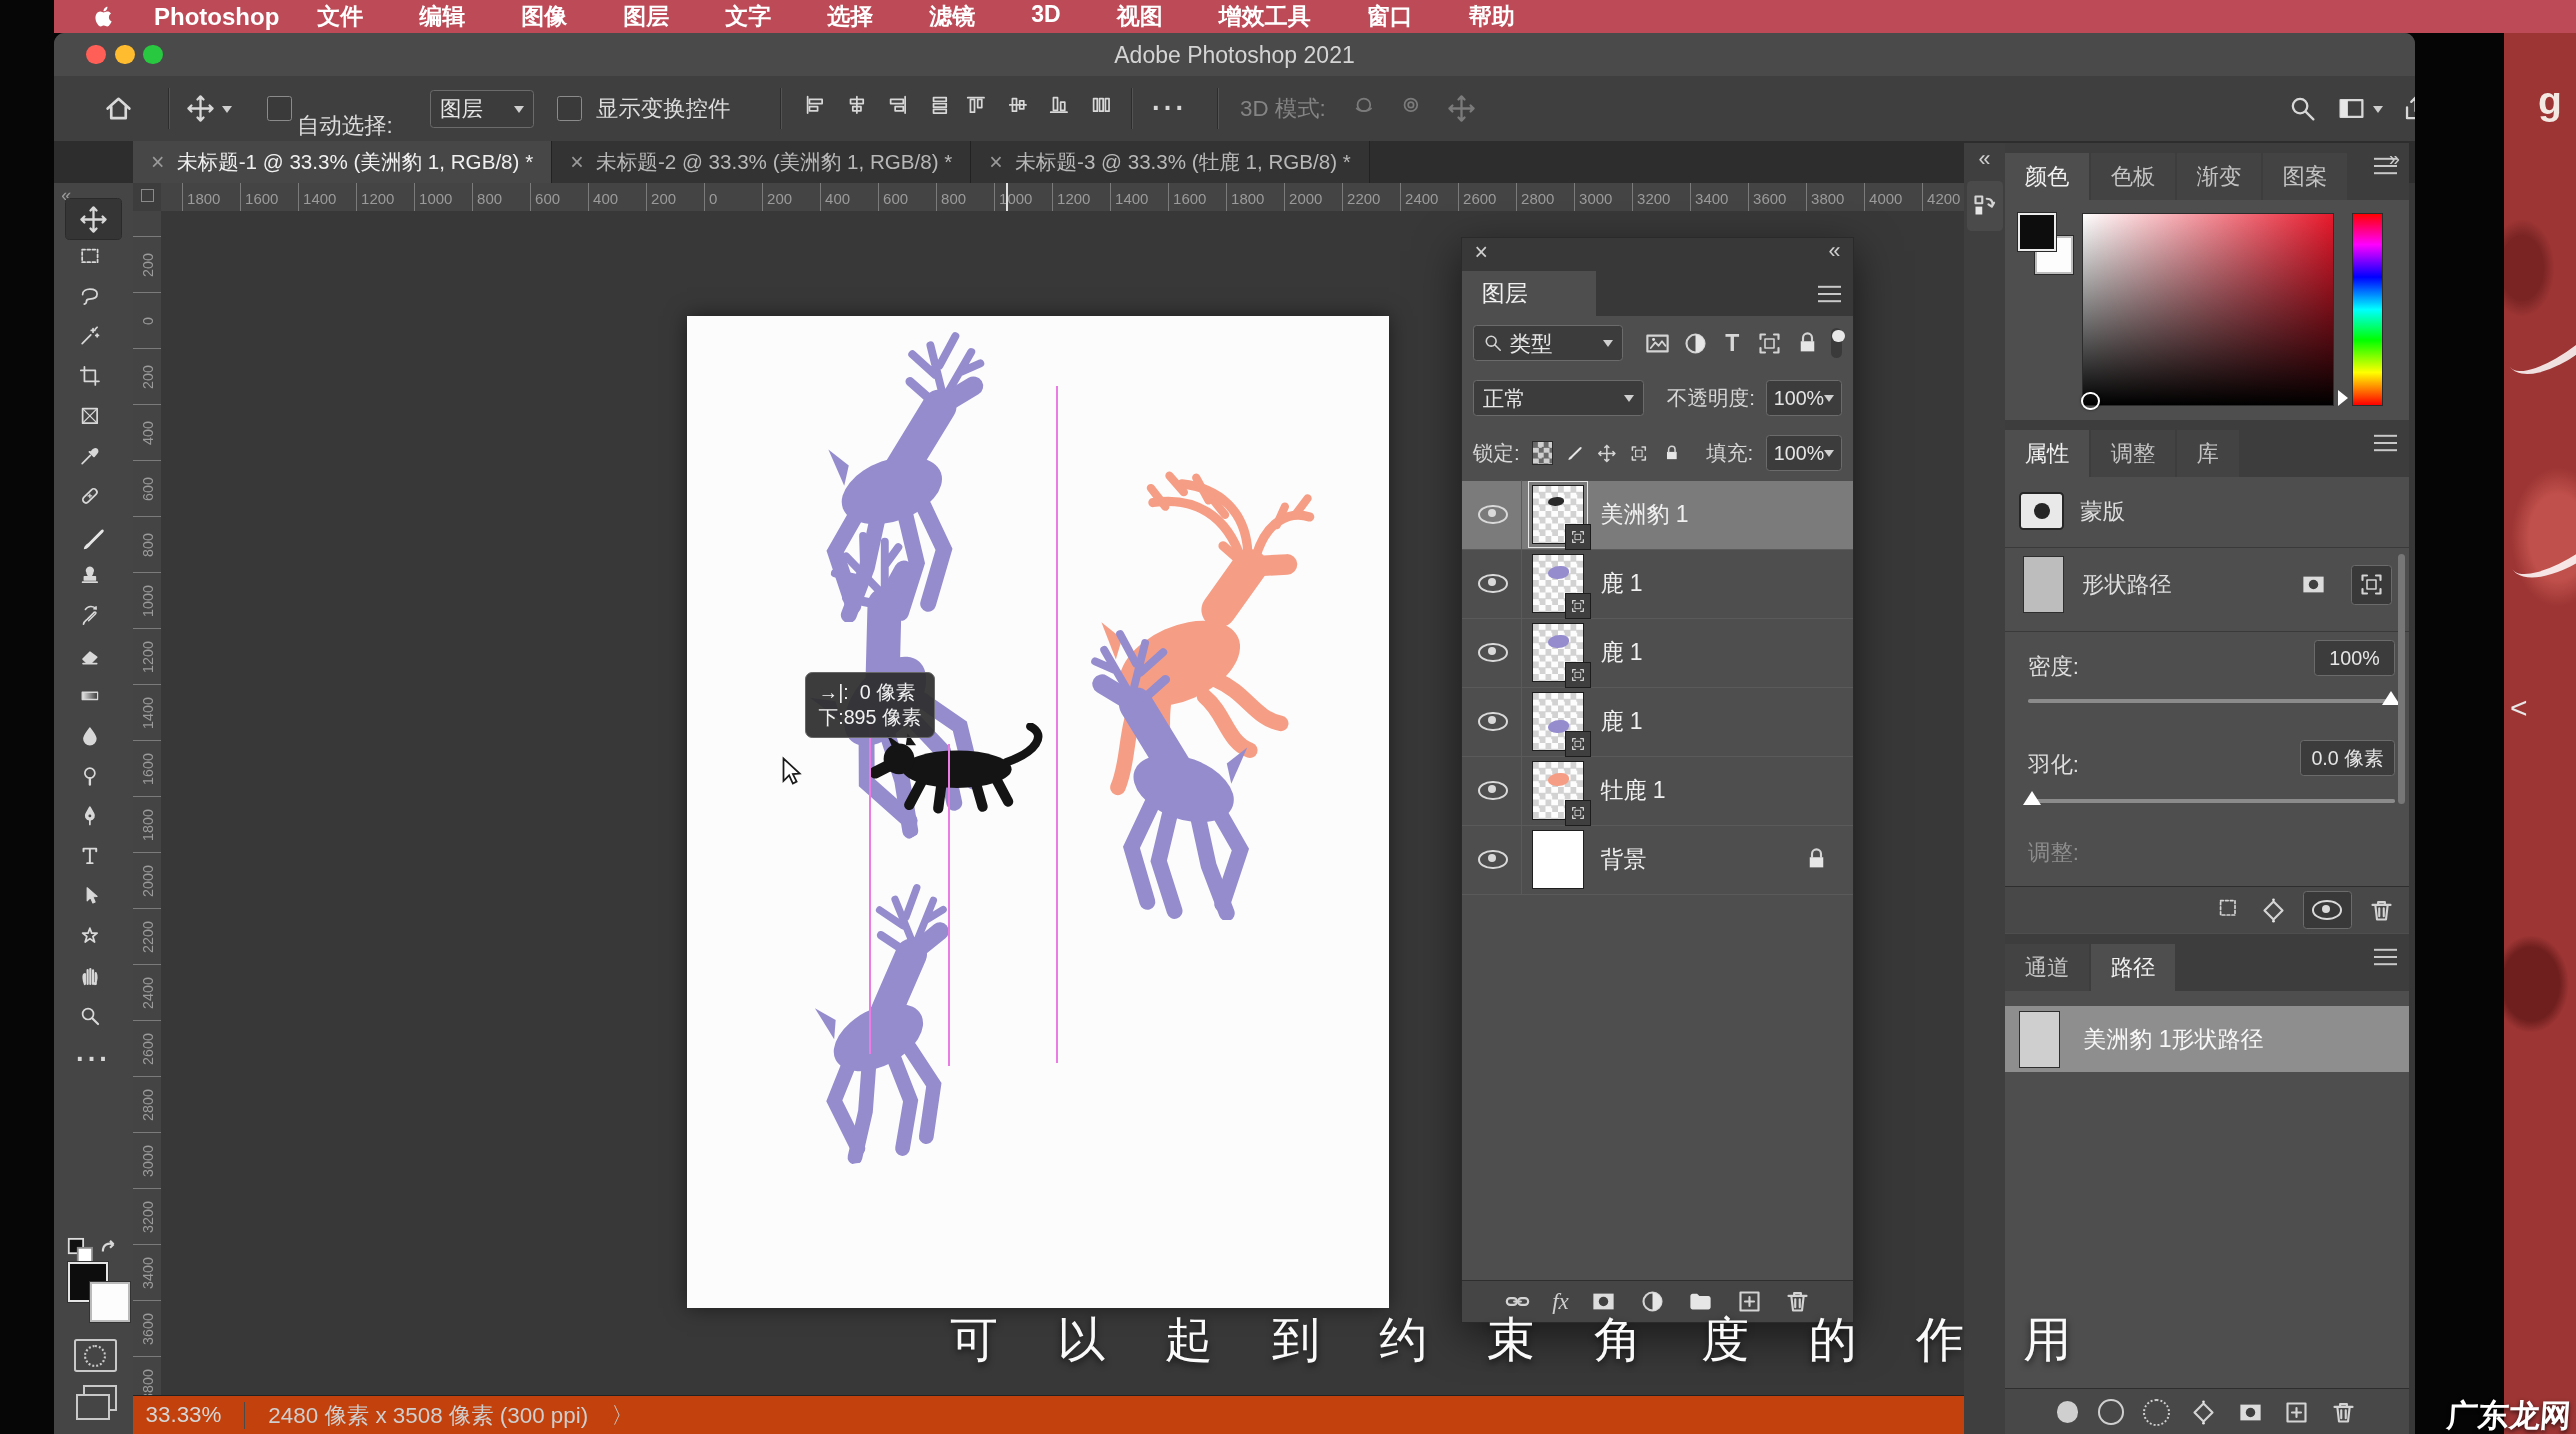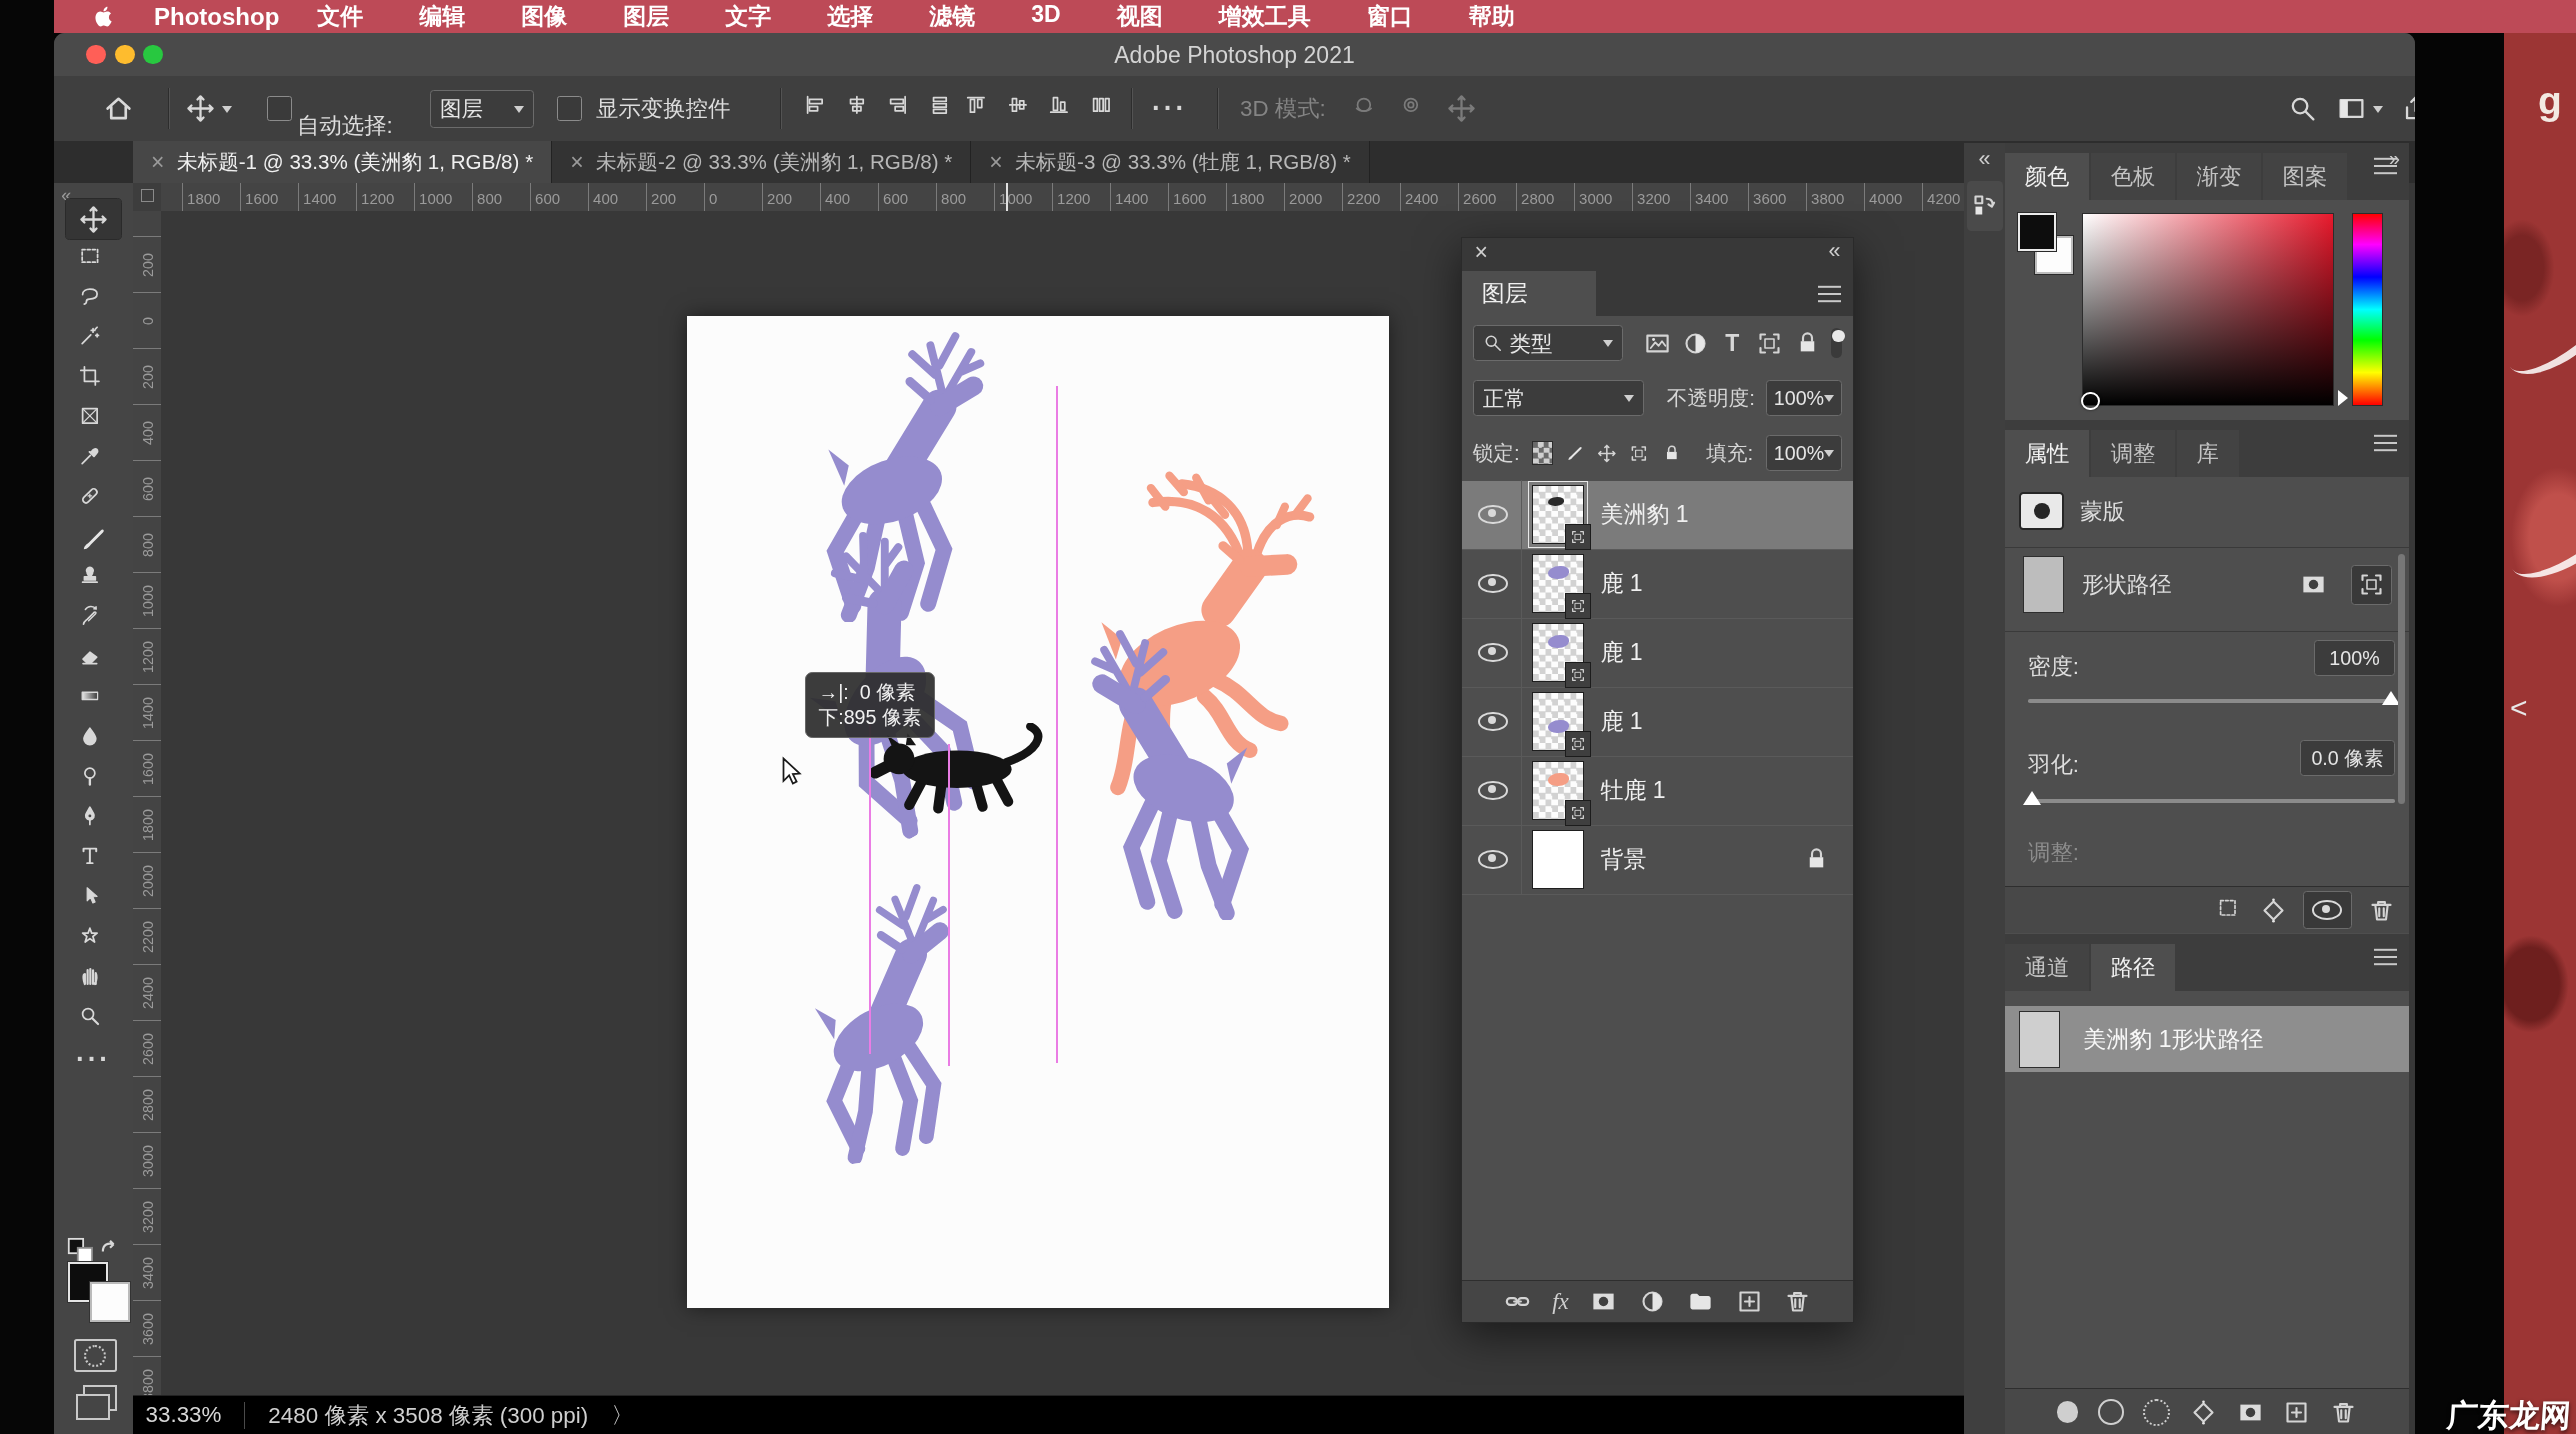--- a/index.html
+++ b/index.html
@@ -76,21 +76,21 @@
   
   .canvas-area{position:absolute;left:107px;top:178px;width:1803px;height:1184px;background:#383838;}
   .doc-canvas{position:absolute;left:526px;top:105px;width:702px;height:992px;background:#fcfcfc;box-shadow:0 0 19.7px rgba(0,0,0,.5);}
   .animal{position:absolute;}
   .animal svg{width:100%;height:100%;}
   .guide{position:absolute;width:1.8px;background:var(--guide-pink,#ea7ce4);}
   .tooltip{position:absolute;left:118px;top:356px;background:rgba(45,45,45,.93);border:0.9px solid #666;border-radius:7.2px;
      padding:7.2px 12.5px;color:#f2f2f2;font-size:19.7px;line-height:25px;white-space:nowrap;}
   .cursor{position:absolute;left:89px;top:440px;width:30px;height:30px;}
   
-  .statusbar{position:absolute;left:79px;top:1362px;width:1832px;height:39px;background:#000000;display:flex;align-items:center;gap:23px;padding-left:12.5px;box-sizing:border-box;border-top:0.9px solid #222;}
+  .statusbar{position:absolute;left:79px;top:1362px;width:1832px;height:39px;background:#c2410c;display:flex;align-items:center;gap:23px;padding-left:12.5px;box-sizing:border-box;border-top:0.9px solid #222;}
   .statusbar .z{color:#d6d6d6;font-size:22.4px;}
   .statusbar .sep{width:0.9px;height:27px;background:#4a4a4a;}
   .statusbar .info{color:#cfcfcf;font-size:22.4px;}
   
   .panel{position:absolute;background:#4e4e4e;box-sizing:border-box;}
   .ptabs{position:relative;height:57px;background:#3d3d3d;display:flex;align-items:flex-end;}
   .ptab{height:47px;display:flex;align-items:center;padding:0 19.7px;font-size:22.4px;color:#c3c3c3;background:#434343;margin-right:1.8px;white-space:nowrap;}
   .ptab.active{background:#4e4e4e;color:#f2f2f2;}
   .hamb{position:absolute;right:12.5px;top:21.5px;width:23px;height:2.7px;background:#c9c9c9;box-shadow:0 7.2px 0 #c9c9c9,0 -7.2px 0 #c9c9c9;}
   .ic{width:27px;height:27px;stroke:#d4d4d4;fill:none;stroke-width:1.9;stroke-linecap:round;stroke-linejoin:round;}
@@ -1070,15 +1070,16 @@
         <svg class="ic" viewBox="0 0 30 30" width="27" height="27">
             <use href="#sy-plus"></use>
           </svg>
         <svg class="ic" viewBox="0 0 30 30" width="27" height="27">
             <use href="#sy-trash"></use>
           </svg>
       </div>
     </div>
   </div>
 
+  <div class="subtitle">可 以 起 到 约 束 角 度 的 作 用</div>
   <div class="watermark">广东龙网</div>
 </div>
 
 
 </body></html>

